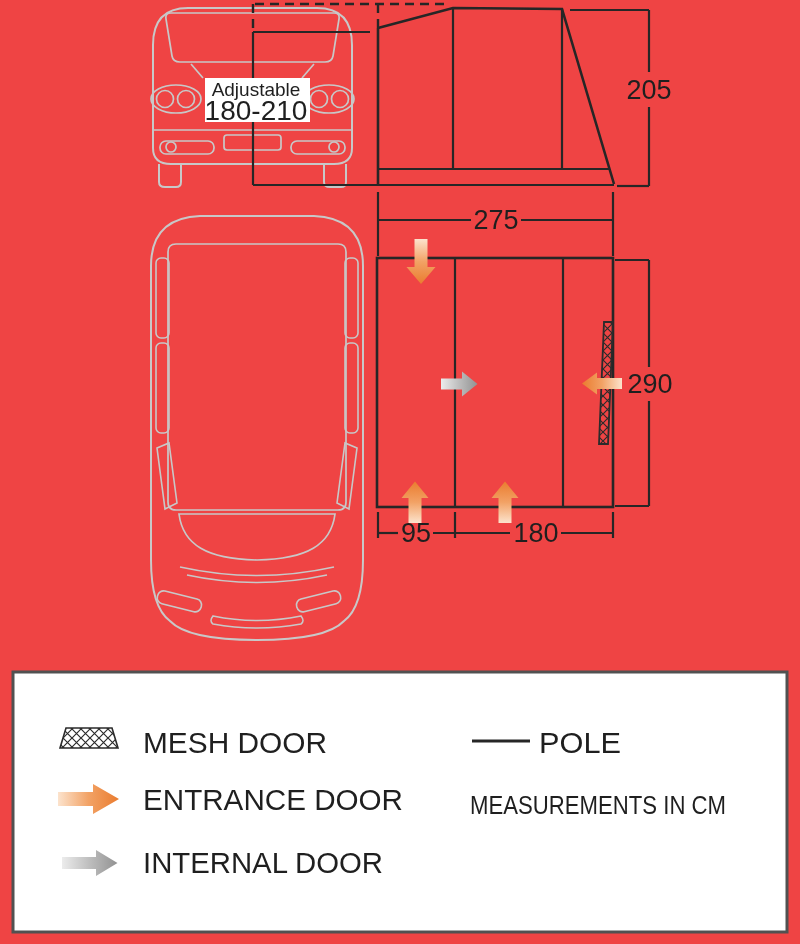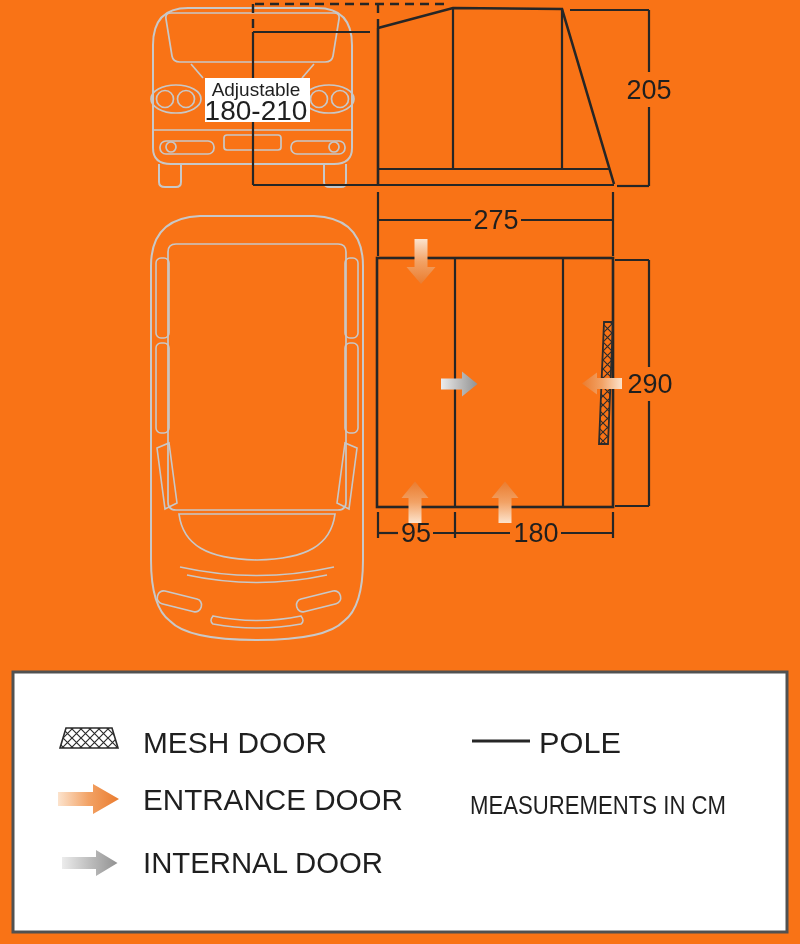--- a/index.html
+++ b/index.html
@@ -1,16 +1,16 @@
 <!DOCTYPE html>
 <html><head>
 <meta charset="utf-8">
 <style>
   html,body{margin:0;padding:0;background:#ffffff;}
-  .canvas{position:relative;width:800px;height:944px;background:#f97316;overflow:hidden;
+  .canvas{position:relative;width:800px;height:944px;background:#ef4444;overflow:hidden;
           font-family:"Liberation Sans","DejaVu Sans",sans-serif;}
   svg{position:absolute;left:0;top:0;}
   text{fill:#1f1f1f;font-family:"Liberation Sans","DejaVu Sans",sans-serif;}
   .dim-num{font-size:27px;text-anchor:middle;}
   .adj-small{font-size:19px;text-anchor:middle;}
   .adj-big{font-size:28px;text-anchor:middle;}
   .legend-label{font-size:30px;}
   .legend-note{font-size:26px;}
 </style>
 </head>

